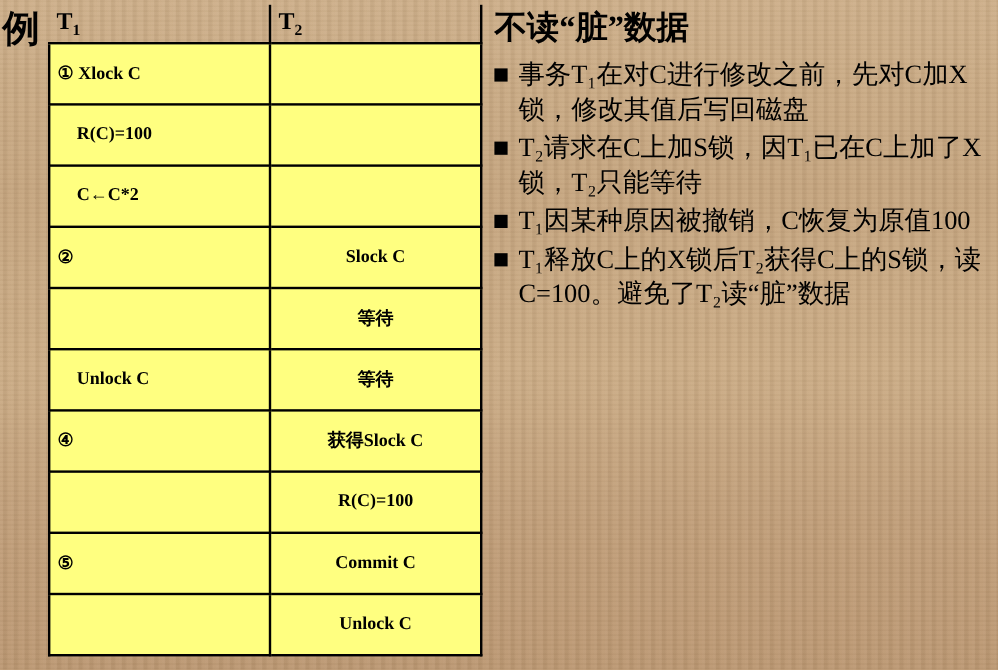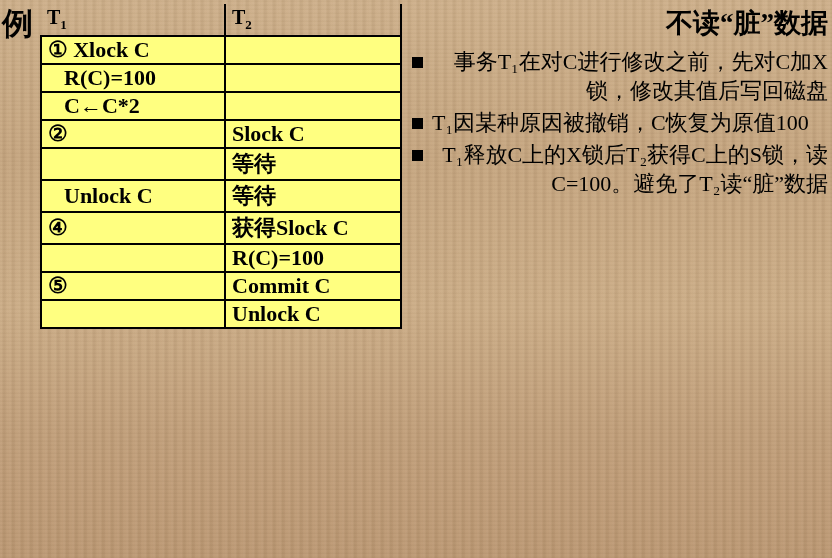--- a/index.html
+++ b/index.html
@@ -53,23 +53,23 @@
     top: 4px;
     width: 360px;
     border-collapse: collapse;
     table-layout: fixed;
   }
   #lock-table col.c0 { width: 184px; }
   #lock-table col.c1 { width: 176px; }
   #lock-table th, #lock-table td {
     border: 2px solid #000;
     background: #ffff80;
-    height: 28px;
+    height: 51px;
     padding: 0 6px;
-    font-size: 22px;
+    font-size: 15px;
     font-weight: bold;
     color: #000;
     font-family: "Liberation Serif", serif;
     vertical-align: middle;
     box-sizing: border-box;
   }
   #lock-table thead th {
     height: 32px;
     background: transparent;
     border: none;
@@ -78,34 +78,33 @@
     font-size: 20px;
   }
   #lock-table thead th.hdr-left {
     border-right: 2px solid #000;
   }
   #lock-table thead th.hdr-right {
     border-right: 2px solid #000;
     border-left: none;
   }
   #lock-table td.cell-left { text-align: left; }
-  #lock-table td.cell-right { text-align: left; }
+  #lock-table td.cell-right { text-align: center; }
   .sub {
     font-size: 13px;
     vertical-align: sub;
     font-weight: bold;
   }
   .indent-1 { padding-left: 22px !important; }
   
   #notes {
     position: absolute;
     left: 412px;
     top: 8px;
     width: 416px;
-    text-align: right;
   }
   #notes-title {
     font-size: 27px;
     font-weight: bold;
     color: #000;
     line-height: 1.15;
     margin-bottom: 8px;
     font-family: "Liberation Serif", serif;
   }
   .note-item {
@@ -193,20 +192,24 @@
 
   <div id="notes">
     <div id="notes-title">不读“脏”数据</div>
     <div id="notes-list">
         <div class="note-item">
           <span class="bullet-square"></span>
           <div class="note-text">事务T₁在对C进行修改之前，先对C加X锁，修改其值后写回磁盘</div>
         </div>
         <div class="note-item">
           <span class="bullet-square"></span>
+          <div class="note-text">T₂请求在C上加S锁，因T₁已在C上加了X锁，T₂只能等待</div>
+        </div>
+        <div class="note-item">
+          <span class="bullet-square"></span>
           <div class="note-text">T₁因某种原因被撤销，C恢复为原值100</div>
         </div>
         <div class="note-item">
           <span class="bullet-square"></span>
           <div class="note-text">T₁释放C上的X锁后T₂获得C上的S锁，读C=100。避免了T₂读“脏”数据</div>
         </div>
       </div>
   </div>
 
 </div>

